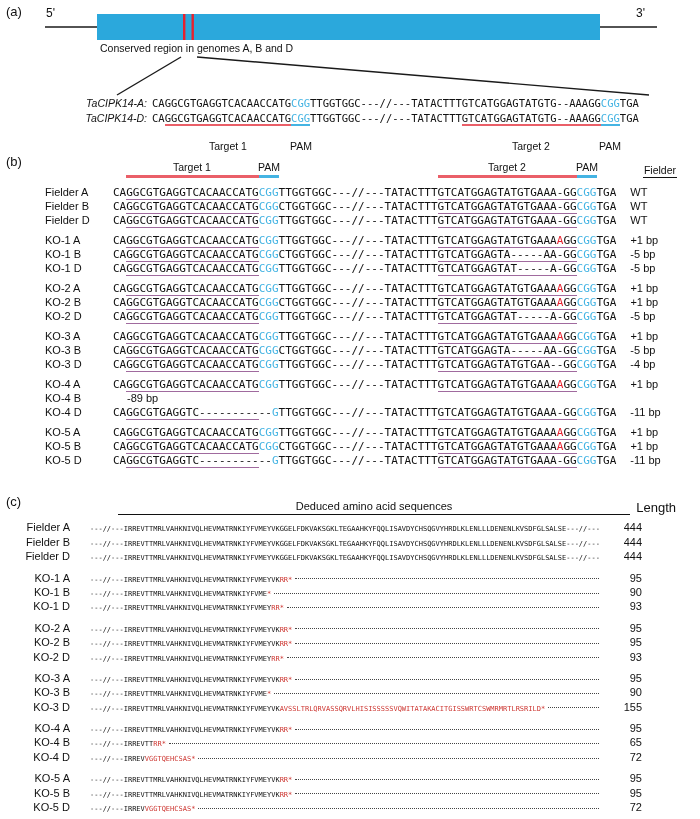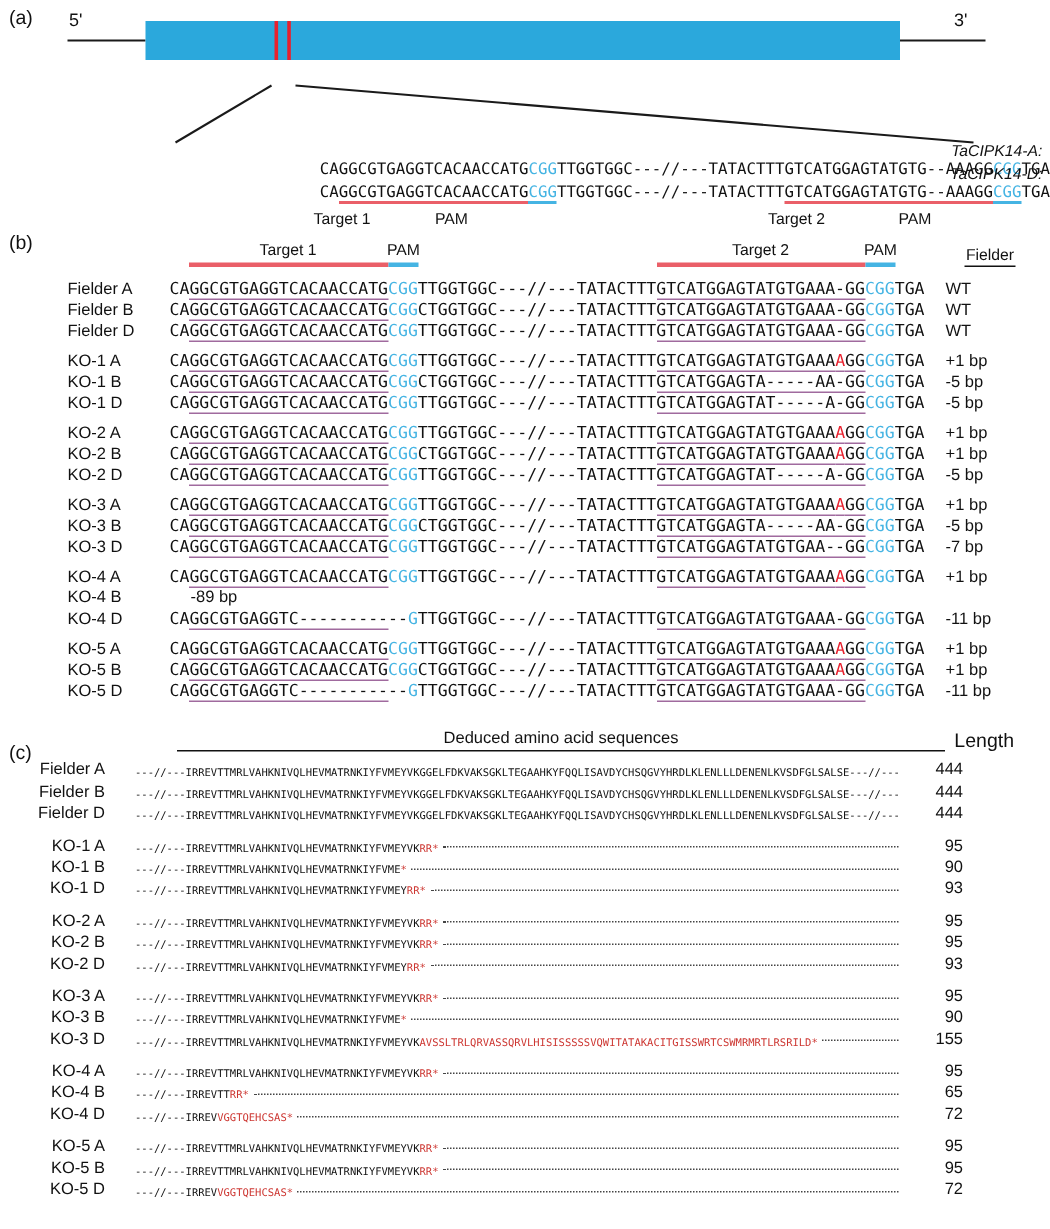--- a/index.html
+++ b/index.html
@@ -21,21 +21,21 @@
   .panel-a{position:absolute;top:0;left:0;width:700px;height:150px;}
   .pa-label{top:4px;}
   .gene-svg{position:absolute;top:0;left:0;pointer-events:none;}
   .gene-bar{fill:var(--bar_blue);}
   .tick{fill:var(--seq_red);}
   .gline{stroke:#1a1a1a;stroke-width:1.4;}
   .a-fp{position:absolute;left:46px;top:6px;font-size:12px;}
   .a-tp{position:absolute;left:636px;top:6px;font-size:12px;}
   .a-caption{position:absolute;left:100px;top:42px;font-size:10.5px;}
   .a-rows{position:absolute;top:95px;left:0;width:700px;}
-  .a-row{display:flex;align-items:flex-end;height:15px;flex-direction:column;}
+  .a-row{display:flex;align-items:center;height:15px;}
   .a-label{margin-left:57px;width:90px;padding-right:5px;text-align:right;
            font-style:italic;font-size:10.5px;flex:0 0 auto;}
   .a-seq{font:10.5px "DejaVu Sans Mono",monospace;white-space:pre;}
   .a-annot{position:absolute;top:140px;left:152px;width:520px;height:13px;font-size:10.5px;}
   .a-annot .an{position:absolute;top:0;transform:translateX(-50%);}
   .a-annot .t1{left:76px;}  .a-annot .p1{left:149px;}
   .a-annot .t2{left:379px;} .a-annot .p2{left:458px;}
 
   
   .panel-b{position:absolute;top:148px;left:0;width:700px;}
@@ -54,21 +54,21 @@
   .geno-hdr{display:inline-block;font-size:10.5px;border-bottom:1.5px solid #111;padding:0 1px 1px 1px;}
   .b-group{margin-bottom:6px;}
   .b-row{display:flex;align-items:baseline;height:14px;}
   .b-label{margin-left:45px;width:68px;font-size:11px;flex:0 0 auto;}
   .b-seq{font:11px "DejaVu Sans Mono",monospace;white-space:pre;flex:0 0 auto;}
   .b-tail{margin-left:14px;width:58px;font-size:11px;text-align:left;flex:0 0 auto;}
 
   
   .panel-c{position:absolute;top:486px;left:0;width:700px;}
   .pc-label{top:8px;}
-  .c-header{display:flex;align-items:center;margin-top:0;}
+  .c-header{display:flex;align-items:center;margin-top:14px;}
   .c-hspacer{width:118px;flex:0 0 auto;}
   .c-htitle{width:512px;text-align:center;font-size:11px;border-bottom:1.2px solid #111;
             padding-bottom:2px;flex:0 0 auto;}
   .c-hlen{margin-left:6px;width:40px;text-align:right;font-size:13px;flex:0 0 auto;}
   #c-rows{margin-top:4px;}
   .c-group{margin-bottom:7px;}
   .c-row{display:flex;align-items:flex-end;height:14.4px;}
   .c-label{width:70px;text-align:right;font-size:11px;flex:0 0 auto;}
   .c-seq{width:512px;margin-left:20px;display:flex;align-items:center;
          font:7px "DejaVu Sans Mono",monospace;white-space:pre;flex:0 0 auto;}
@@ -87,20 +87,21 @@
       <line class="gline" x1="600" y1="27" x2="657" y2="27"></line>
       <rect class="gene-bar" x="97" y="14" width="503" height="26"></rect>
       <rect class="tick" x="183" y="14" width="2.4" height="26"></rect>
       <rect class="tick" x="191.5" y="14" width="2.4" height="26"></rect>
       <line class="gline" x1="181" y1="57" x2="117" y2="95"></line>
       <line class="gline" x1="197" y1="57" x2="649" y2="95"></line>
     </svg>
 
     <div class="a-fp">5'</div>
     <div class="a-tp">3'</div>
+    <div class="a-caption">Conserved region in genomes A, B and D</div>
 
     <div class="a-rows" id="a-rows">
         <div class="a-group">
           <div class="a-row">
             <span class="a-label">TaCIPK14-A:</span>
             <div class="a-seq"><span class="seg p">CAGGCGTGAGGTCACAACCATG</span><span class="seg c">CGG</span><span class="seg p">TTGGTGGC---//---TATACTTTGTCATGGAGTATGTG--AAAGG</span><span class="seg c">CGG</span><span class="seg p">TGA</span></div>
           </div>
           <div class="a-row">
             <span class="a-label">TaCIPK14-D:</span>
             <div class="a-seq"><span class="seg p">CA</span><span class="seg ta">GGCGTGAGGTCACAACCATG</span><span class="seg pa">CGG</span><span class="seg p">TTGGTGGC---//---TATACTTT</span><span class="seg ta">GTCATGGAGTATGTG--AAAGG</span><span class="seg pa">CGG</span><span class="seg p">TGA</span></div>
@@ -195,21 +196,21 @@
             <span class="b-tail">+1 bp</span>
           </div>
           <div class="b-row">
             <span class="b-label">KO-3 B</span>
             <div class="b-seq"><span class="seg p">CA</span><span class="seg u">GGCGTGAGGTCACAACCATG</span><span class="seg c">CGG</span><span class="seg p">CTGGTGGC---//---TATACTTT</span><span class="seg u">GTCATGGAGTA-----AA-GG</span><span class="seg c">CGG</span><span class="seg p">TGA</span></div>
             <span class="b-tail">-5 bp</span>
           </div>
           <div class="b-row">
             <span class="b-label">KO-3 D</span>
             <div class="b-seq"><span class="seg p">CA</span><span class="seg u">GGCGTGAGGTCACAACCATG</span><span class="seg c">CGG</span><span class="seg p">TTGGTGGC---//---TATACTTT</span><span class="seg u">GTCATGGAGTATGTGAA--GG</span><span class="seg c">CGG</span><span class="seg p">TGA</span></div>
-            <span class="b-tail">-7 bp</span>
+            <span class="b-tail">-4 bp</span>
           </div>
         </div>
         <div class="b-group">
           <div class="b-row">
             <span class="b-label">KO-4 A</span>
             <div class="b-seq"><span class="seg p">CA</span><span class="seg u">GGCGTGAGGTCACAACCATG</span><span class="seg c">CGG</span><span class="seg p">TTGGTGGC---//---TATACTTT</span><span class="seg u">GTCATGGAGTATGTGAAA</span><span class="seg ur">A</span><span class="seg u">GG</span><span class="seg c">CGG</span><span class="seg p">TGA</span></div>
             <span class="b-tail">+1 bp</span>
           </div>
           <div class="b-row">
             <span class="b-label">KO-4 B</span>

